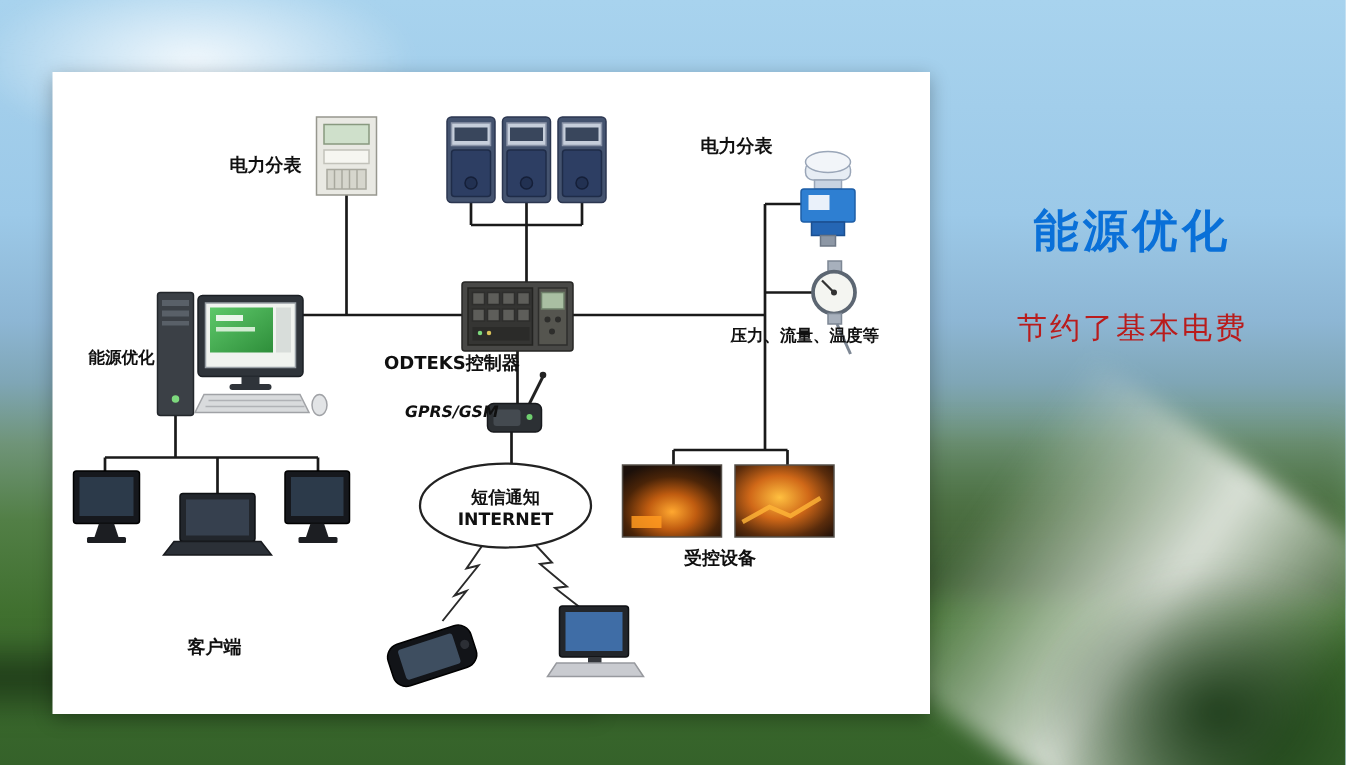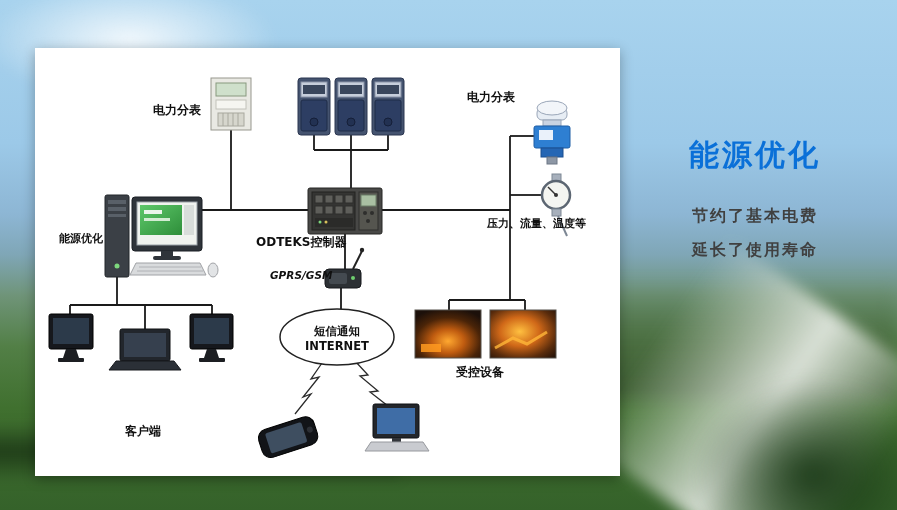--- a/index.html
+++ b/index.html
@@ -31,21 +31,21 @@
   .lbl { position:absolute; font-weight:bold; color:#101010; font-size:12px;
     white-space:nowrap; line-height:1.2; }
   .lbl-small { font-size:11px; }
   .lbl-gprs { font-size:10.5px;font-style:italic; }
   .ellipse-text { font-size:11.5px; font-weight:bold; fill:#111;
     font-family:"DejaVu Sans", sans-serif; }
 
   
   .side { position:absolute; left:640px; top:140px; width:230px; text-align:center; }
   .side-title { font-size:30px; font-weight:bold; color:#0a70d8; letter-spacing:3px; line-height:1; }
-  .side-line { font-size:16px; font-weight:bold; color:#404040; letter-spacing:2px; line-height:1.2; }
+  .side-line { font-size:20px; font-weight:normal; color:#b91c1c; letter-spacing:2px; line-height:1.2; }
   .side-line1 { margin-top:36px; }
   .side-line2 { margin-top:15px; }
 </style>
 </head>
 <body>
 
 <div class="bg">
   <div class="bg-cloud"></div>
   <div class="bg-hill"></div>
   <div class="bg-path"></div>
@@ -242,14 +242,13 @@
   <div class="lbl" style="left:221px; top:187px;">ODTEKS控制器</div>
   <div class="lbl lbl-small" style="left:24px; top:184px;">能源优化</div>
   <div class="lbl lbl-gprs" style="left:235px; top:221px;">GPRS/GSM</div>
   <div class="lbl" style="left:90px; top:332px;margin-top:44px;">客户端</div>
   <div class="lbl" style="left:421px; top:317px;text-align:center;">受控设备</div>
 </div>
 
 <div class="side">
   <div class="side-title">能源优化</div>
   <div class="side-line side-line1">节约了基本电费</div>
-  <div class="side-line side-line2">延长了使用寿命</div>
 </div>
 
 </body></html>

